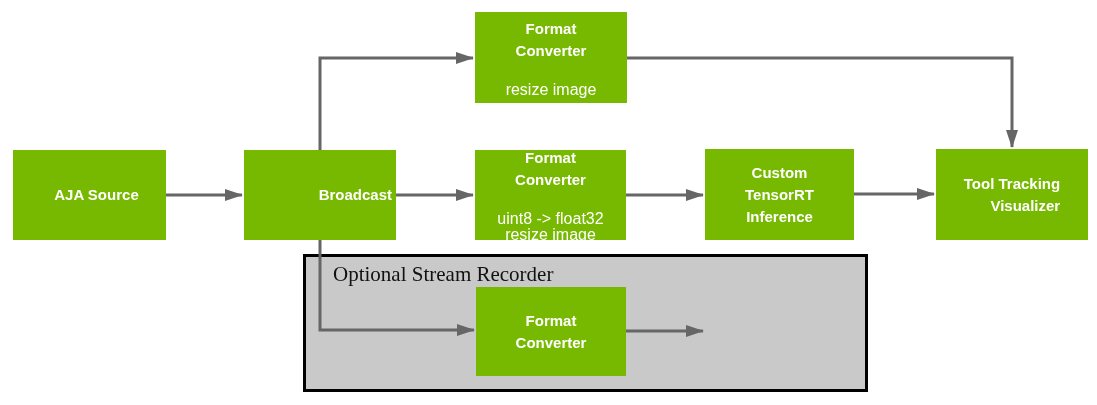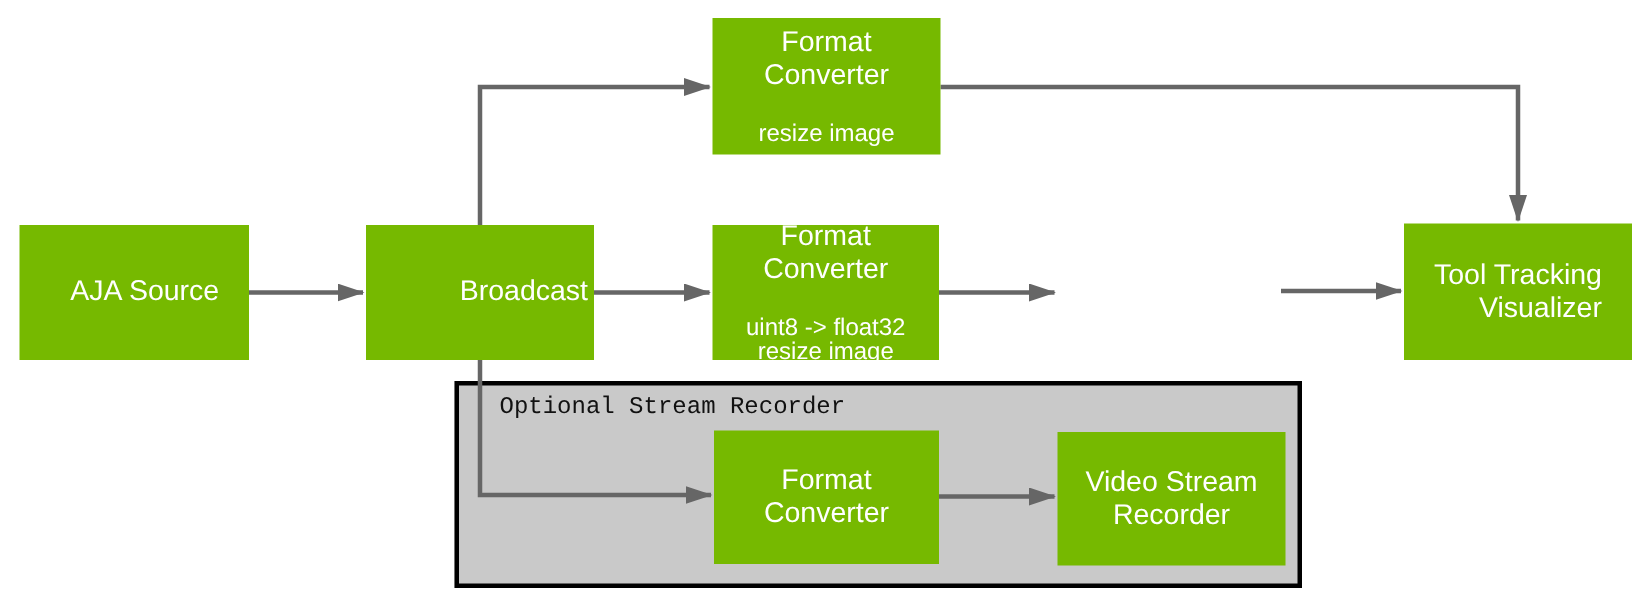--- a/index.html
+++ b/index.html
@@ -21,22 +21,22 @@
     height: 405px;
     background: var(--background);
     overflow: hidden;
   }
   .group-box {
     position: absolute;
     background: var(--group-fill);
     border: 3px solid var(--group-border);
   }
   .group-label {
-    font-family: Liberation Mono, monospace;
-    font-size: 16px;
+    font-family: Liberation Serif, serif;
+    font-size: 21px;
     color: #111111;
     position: absolute;
     left: 27px;
     top: 5px;
     white-space: nowrap;
   }
   .connectors {
     position: absolute;
     left: 0;
     top: 0;
@@ -55,22 +55,22 @@
     background: var(--node-fill);
     color: var(--node-text);
     display: flex;
     flex-direction: column;
     align-items: center;
     justify-content: center;
     text-align: center;
     padding: 4px;
   }
   .node-title {
-    font-size: 19px;
-    font-weight: normal;
+    font-size: 15px;
+    font-weight: bold;
     line-height: 22px;
     white-space: pre-line;
   }
   .node-subtitle {
     font-size: 16px;
     font-weight: normal;
     line-height: 16px;
     margin-top: 20px;
     white-space: pre-line;
   }
@@ -114,29 +114,30 @@
     <div class="node-subtitle">resize image</div>
   </div>
 
   <div class="node" style="left:475px; top:150px; width:151px; height:90px;">
     <div class="node-title">Format
 Converter</div>
     <div class="node-subtitle">uint8 -&gt; float32
 resize image</div>
   </div>
 
+  <div class="node" style="left:705px; top:149px; width:149px; height:91px;">
+    <div class="node-title">Custom
+TensorRT
+Inference</div>
+  </div>
 
   <div class="node" style="left:936px; top:149px; width:152px; height:91px;text-align:right;">
     <div class="node-title">Tool Tracking
 Visualizer</div>
   </div>
 
   <div class="node" style="left:476px; top:287px; width:150px; height:89px;">
     <div class="node-title">Format
 Converter</div>
   </div>
 
-  <div class="node" style="left:705px; top:288px; width:152px; height:89px;">
-    <div class="node-title">Video Stream
-Recorder</div>
-  </div>
 
 </div>
 
 </body></html>

